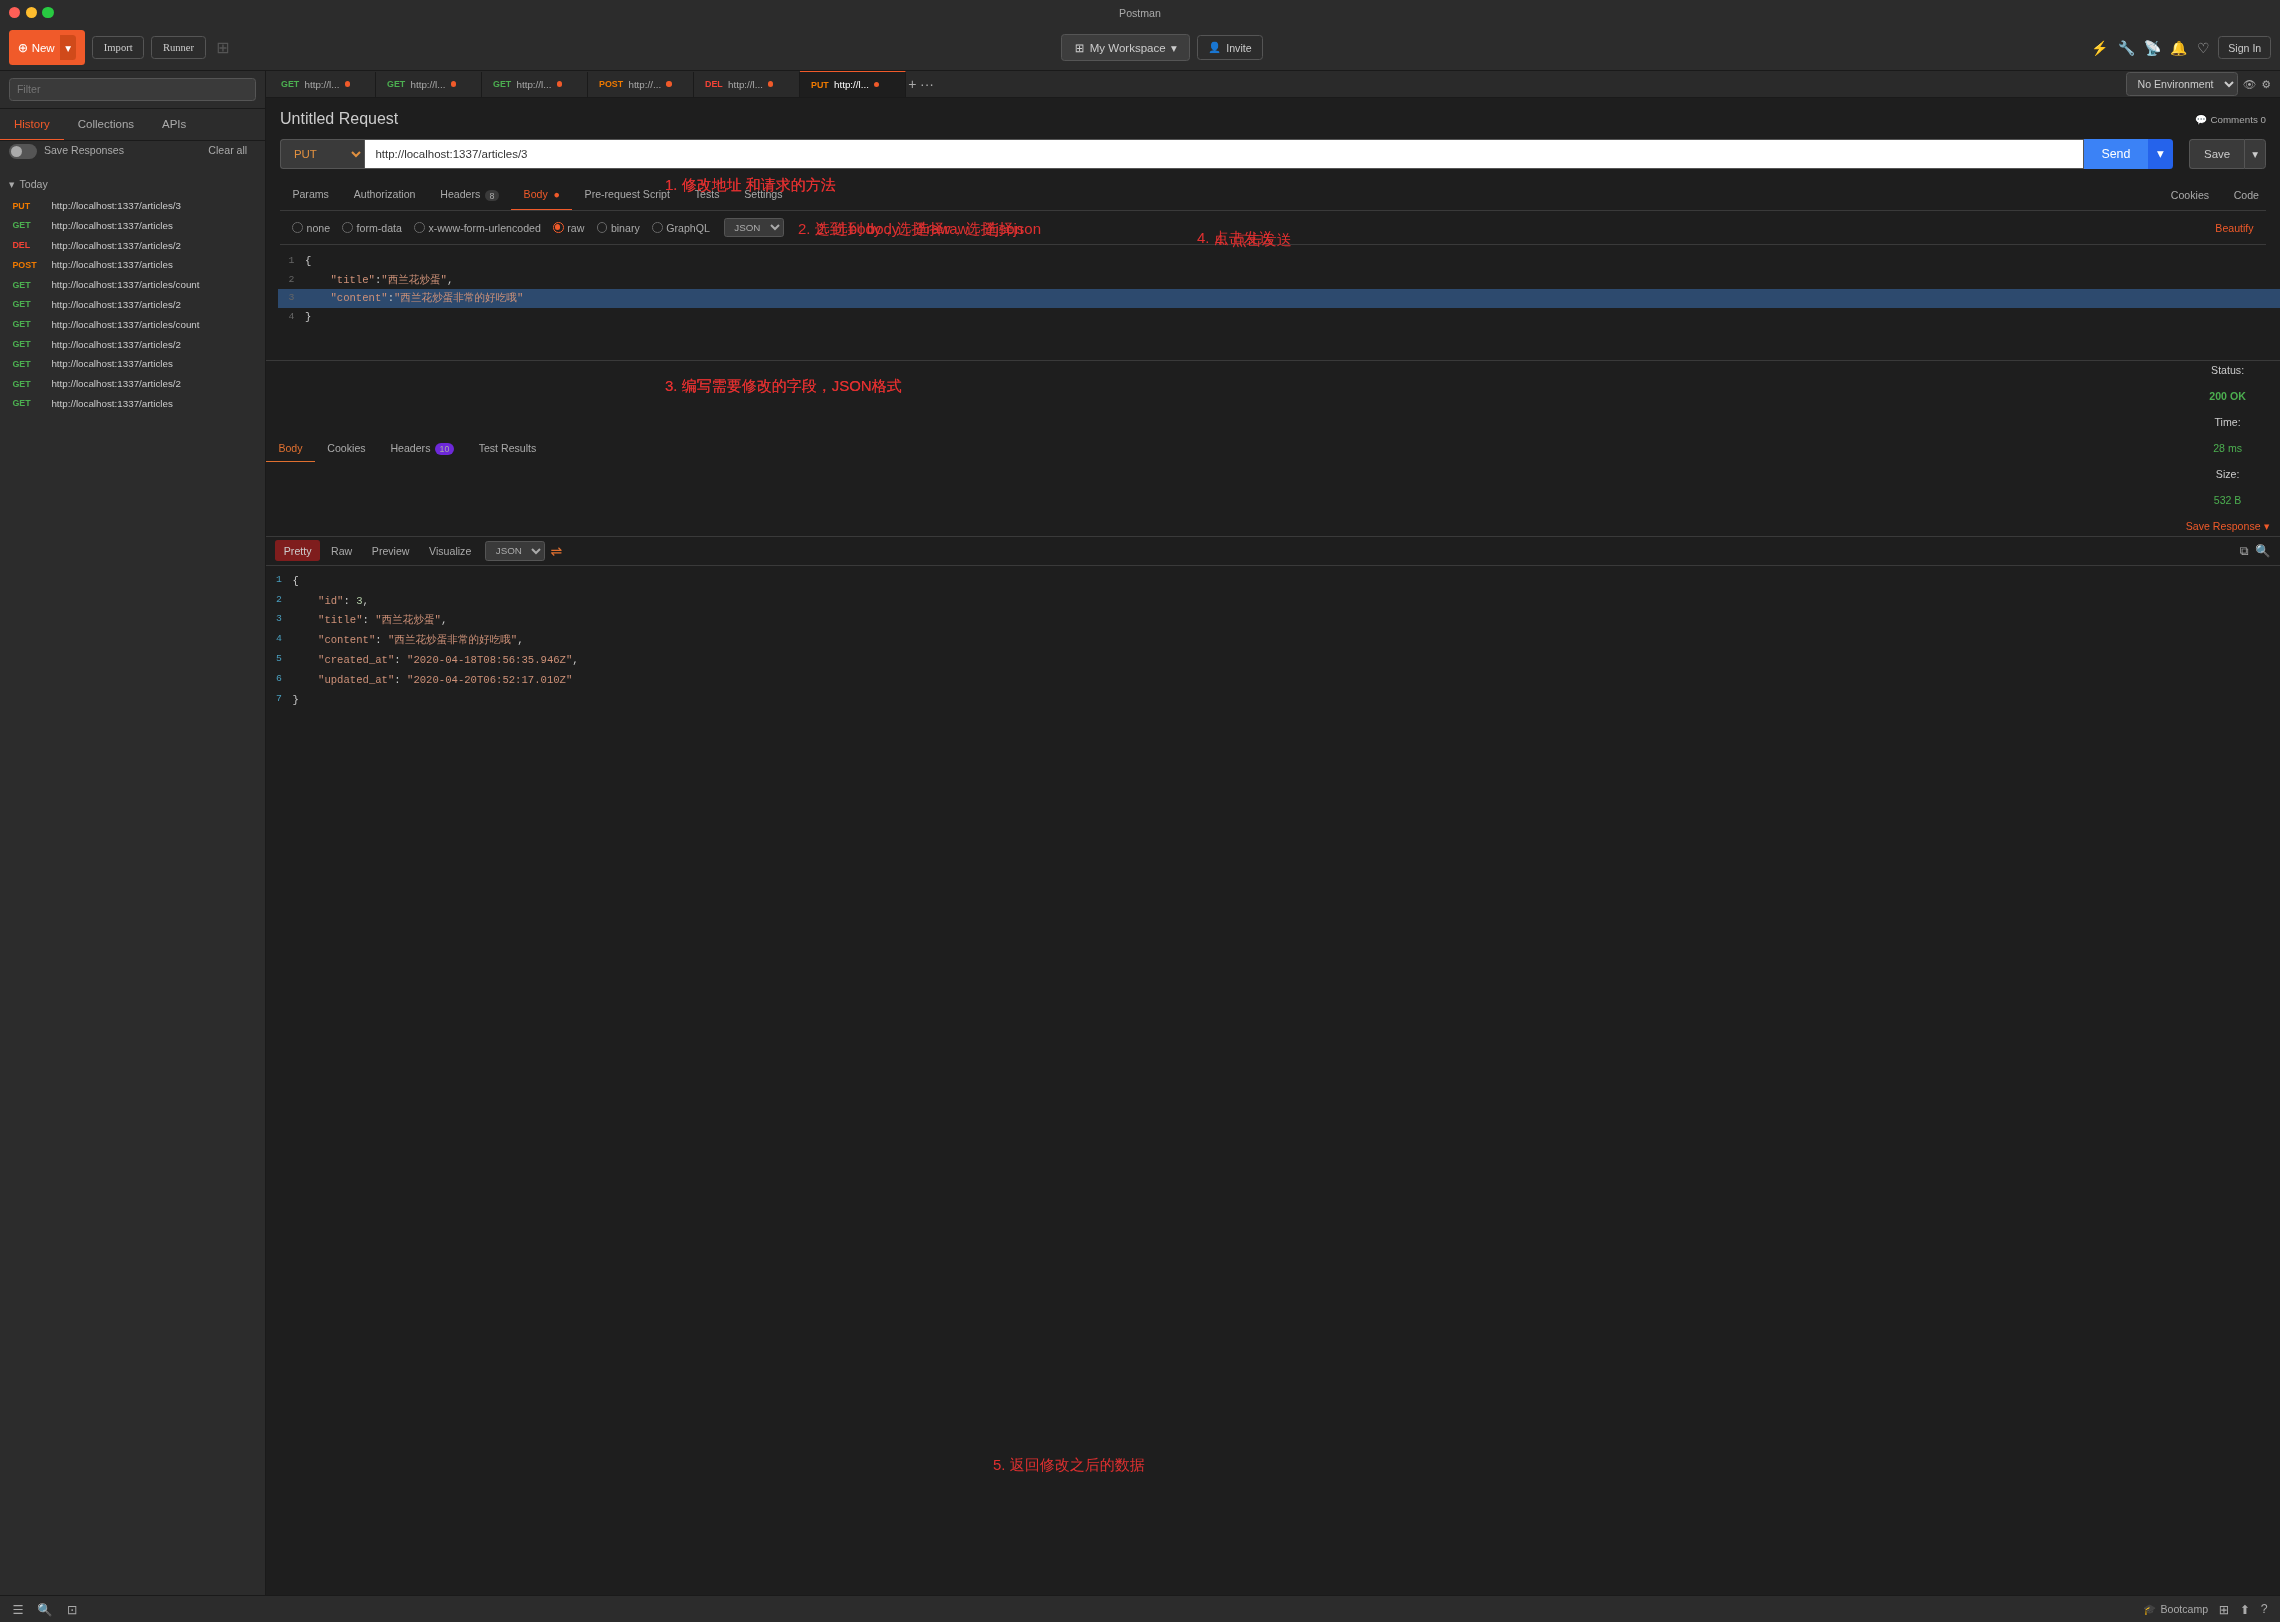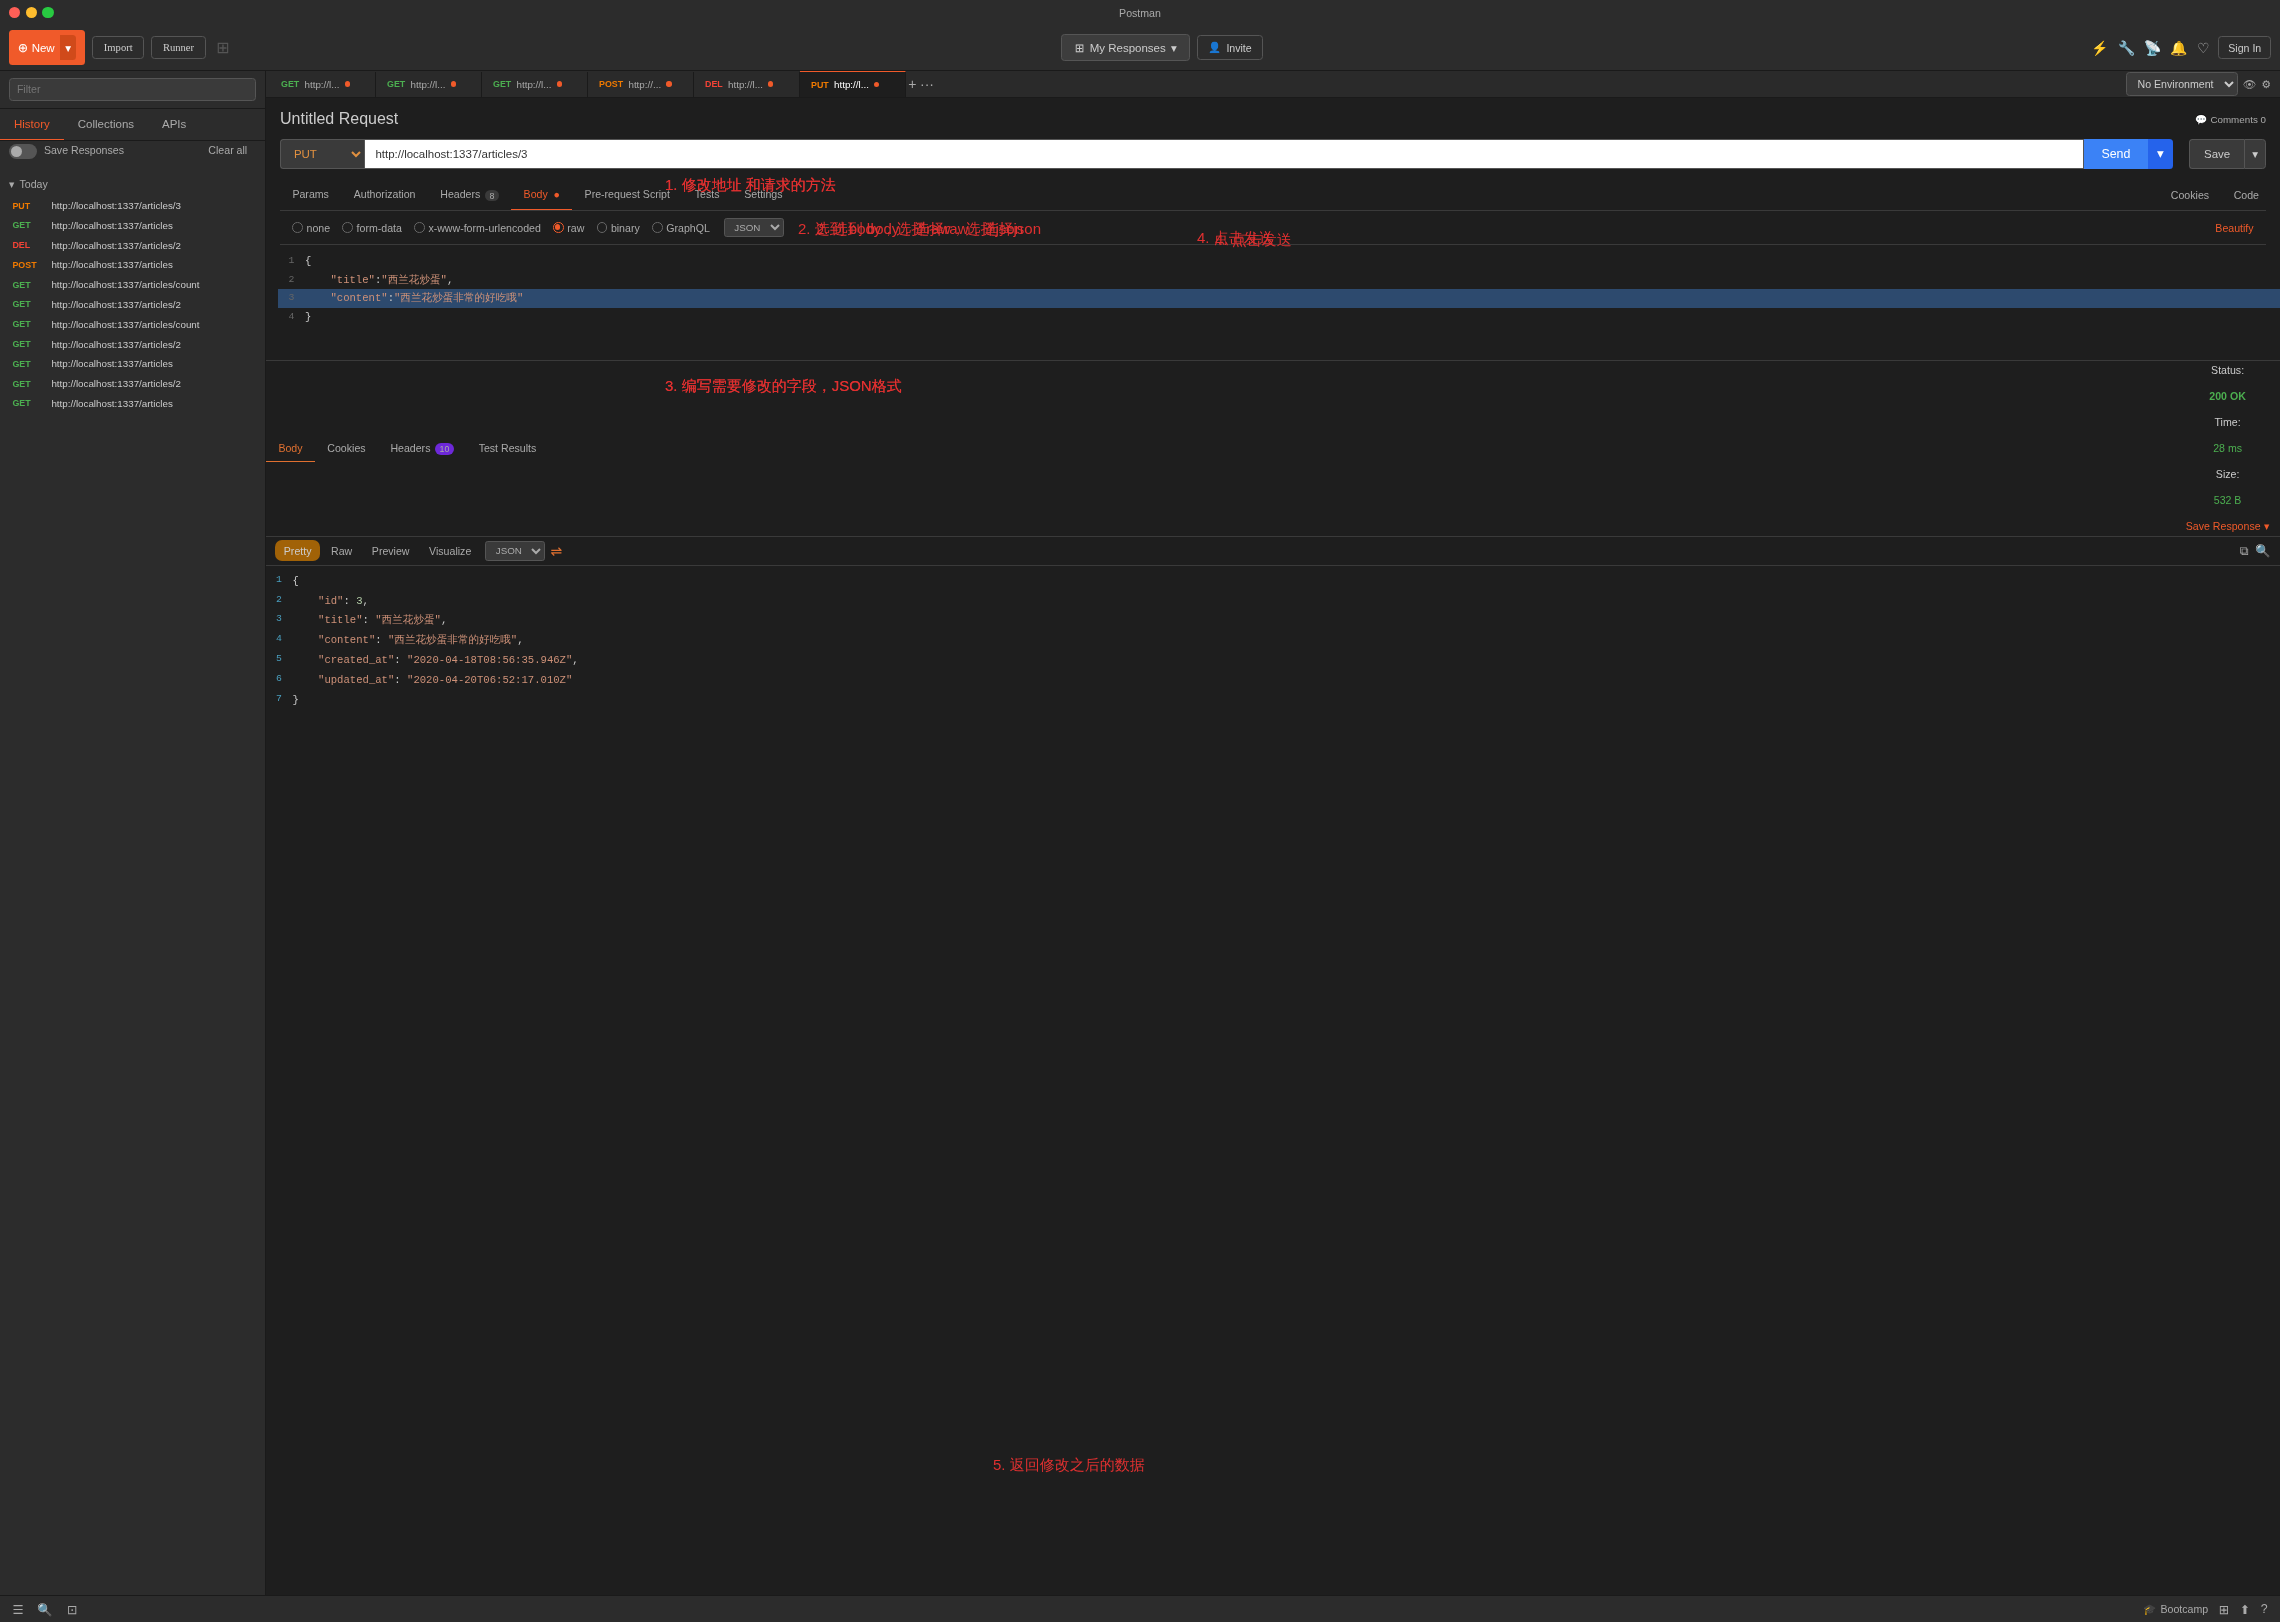--- a/index.html
+++ b/index.html
@@ -109,21 +109,21 @@
     .res-tab.active { color: #e07030; border-bottom: 1.8px solid #e07030; }
     .status-info { margin-left: auto; display: flex; align-items: center; gap: 14px; padding-right: 10.6px; font-size: 10.6px; flex-direction: column; }
     .status-ok { color: #4caf50; font-weight: bold; }
     .status-time { color: #4caf50; }
     .status-size { color: #4caf50; }
     .save-response-btn { color: #f05a2a; font-size: 10.6px; cursor: pointer; display: flex; align-items: center; gap: 3.5px; }
 
     
     .pretty-tabs { display: flex; align-items: center; padding: 3.5px 8.9px; gap: 1.8px; border-bottom: 0.9px solid #3a3a3a; }
     .pretty-tab { padding: 4.4px 8.9px; font-size: 10.6px; color: #aaa; cursor: pointer; border-radius: 2.7px; }
-    .pretty-tab.active { background: #a16207; color: #ccc; border-radius: 7px; }
+    .pretty-tab.active { background: #7f1d1d; color: #ccc; }
     .json-format-sel { background: #3a3a3a; color: #aaa; border: 0.9px solid #555; border-radius: 2.7px; padding: 2.7px 5.3px; font-size: 9.8px; cursor: pointer; margin-left: 3.5px; }
     .wrap-icon { color: #e07030; font-size: 14px; cursor: pointer; margin-left: 3.5px; }
     .res-actions-right { margin-left: auto; display: flex; gap: 7px; align-items: center; }
     .res-action-icon { color: #aaa; font-size: 12.4px; cursor: pointer; }
 
     
     .res-code { background: #1e1e1e; padding: 5.3px 0; font-family: 'Courier New', monospace; font-size: 10.6px; line-height: 1.7; overflow-y: auto; max-height: 195px; }
 
     
     .bottombar { background: #2c2c2c; height: 26.6px; display: flex; align-items: center; justify-content: flex-end; padding: 0 12.4px; gap: 10.6px; border-top: 0.9px solid #1a1a1a; }
@@ -156,21 +156,21 @@
     <span>New</span>
     <span class="arrow">▾</span>
   </button>
   <button class="import-btn">Import</button>
   <button class="runner-btn">Runner</button>
   <span style="color:#555; font-size:16px; padding: 0 3.5px;">⊞</span>
 
   <div class="workspace-center">
     <button class="workspace-btn">
       <span>⊞</span>
-      <span>My Responses</span>
+      <span>My Workspace</span>
       <span>▾</span>
     </button>
     <button class="invite-btn">
       <span>👤</span>
       <span>Invite</span>
     </button>
   </div>
 
   <div class="topbar-right">
     <span class="topbar-icon">⚡</span>

